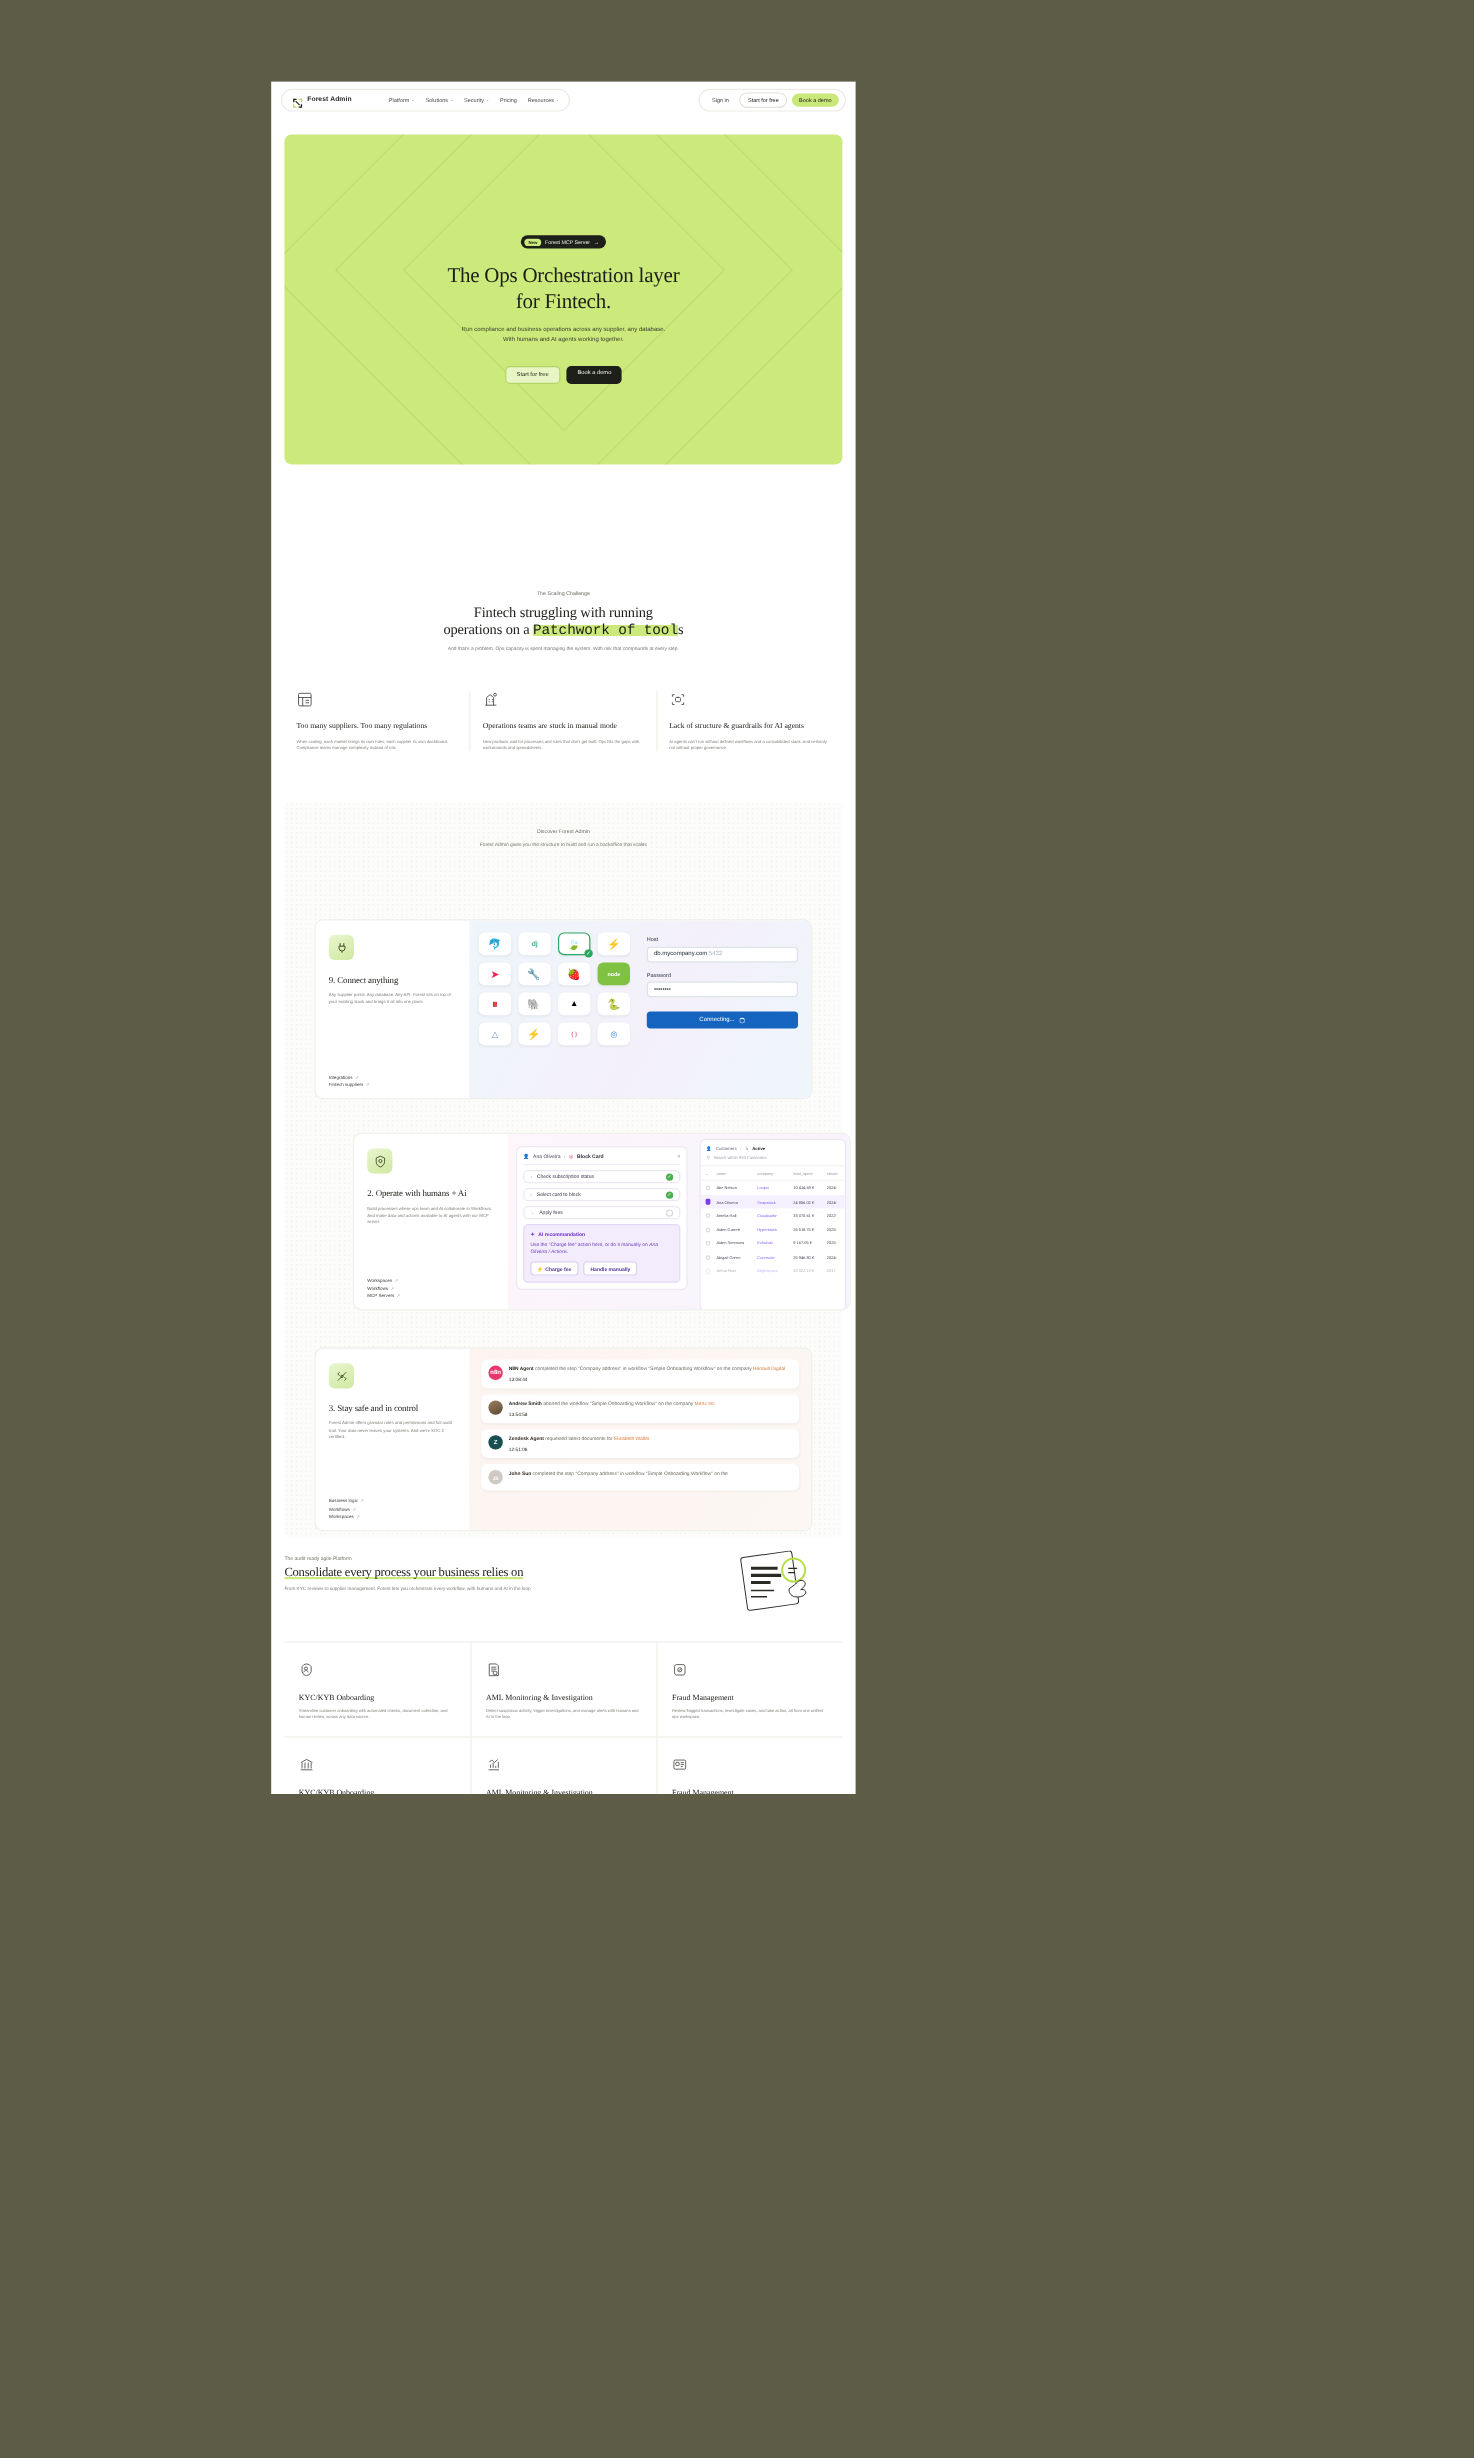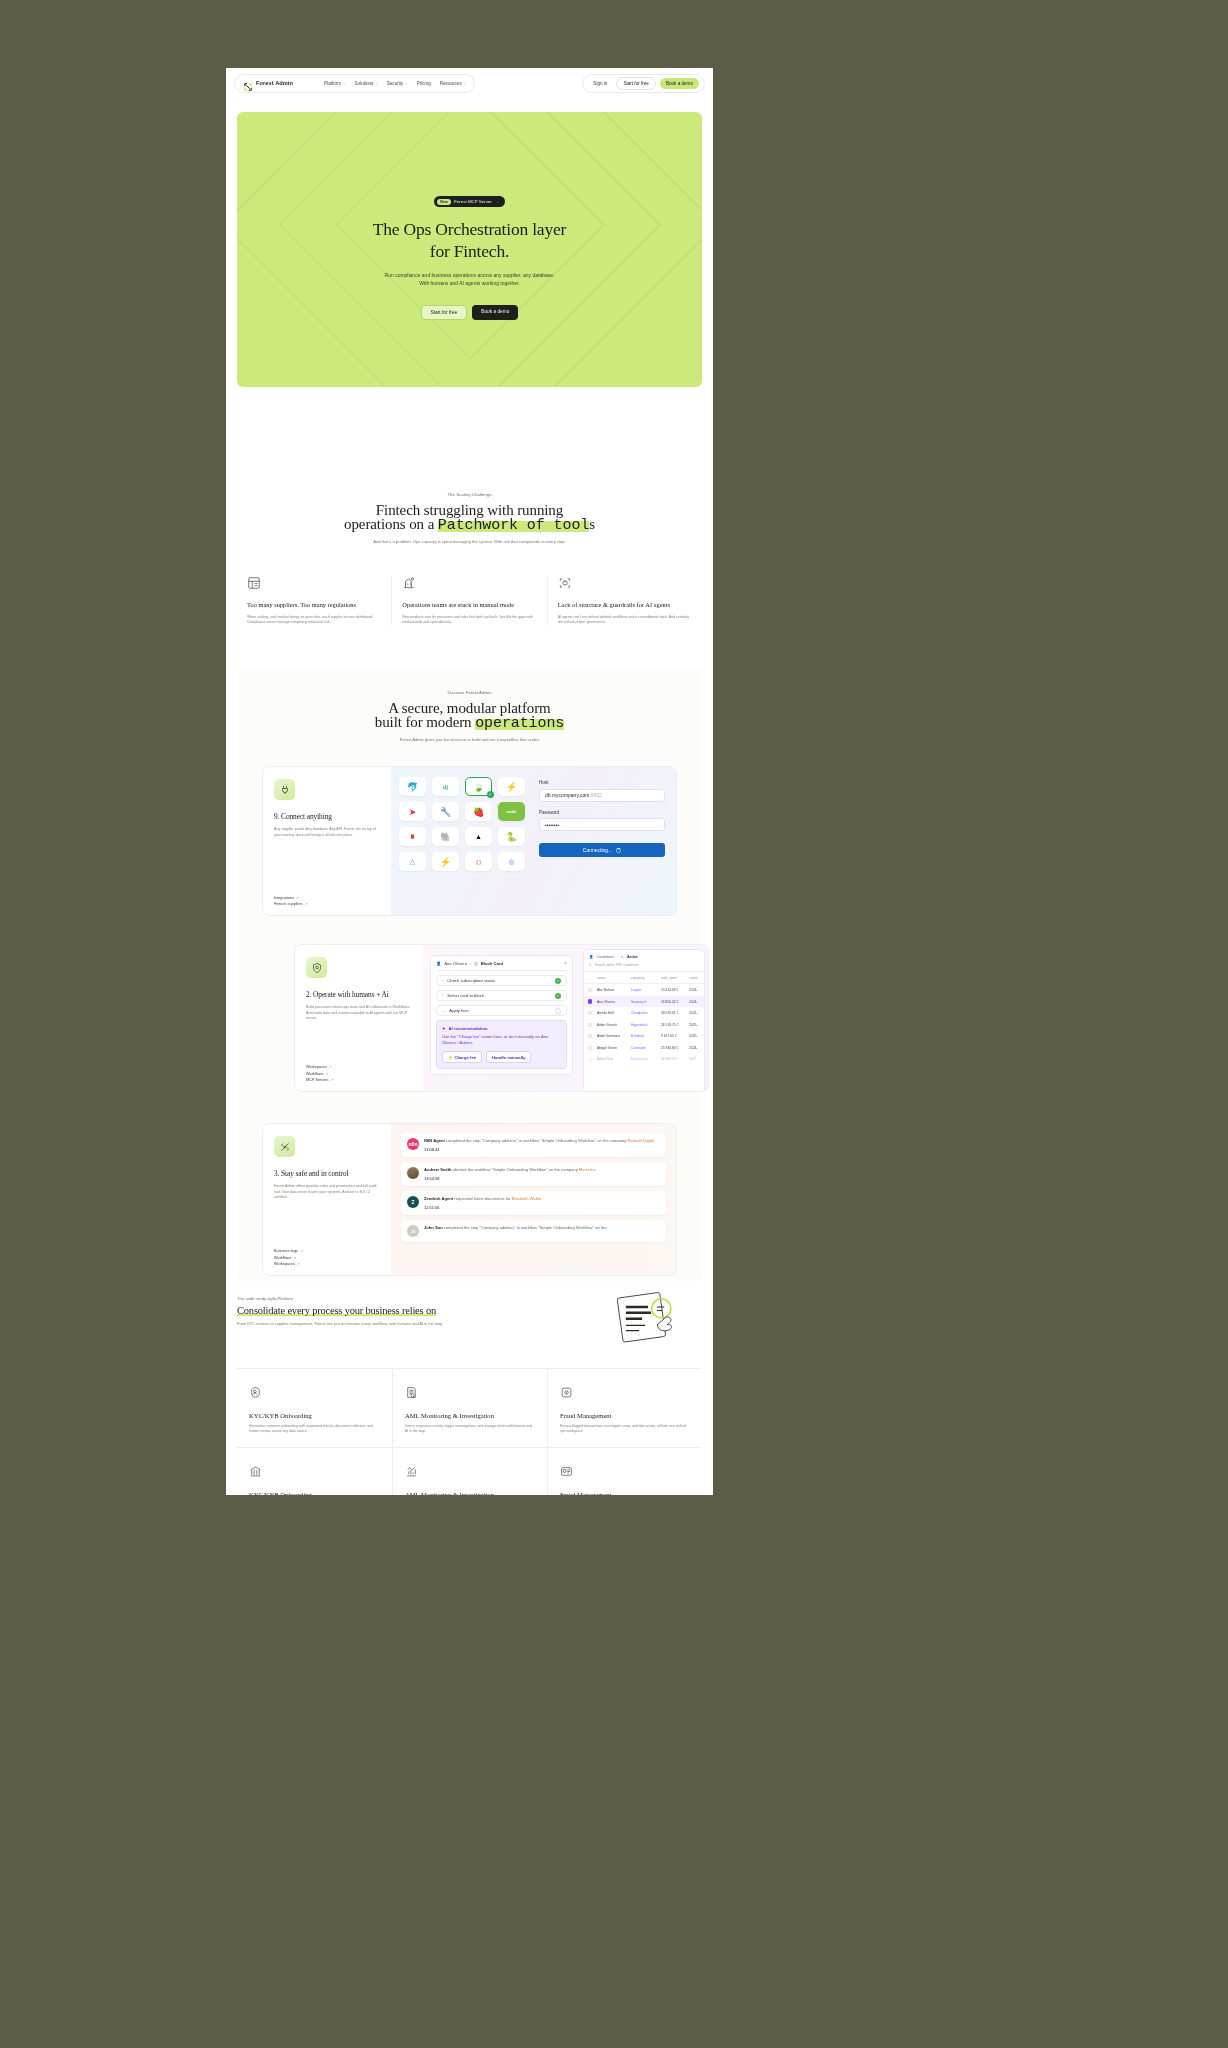--- a/index.html
+++ b/index.html
@@ -70,21 +70,21 @@
     position: relative; z-index: 2;
     font-size: 5px; line-height: 8px; color: #3a402f; text-align: center; margin-top: 9px;
   }
   .hero-btns { position: relative; z-index: 2; display: flex; gap: 5px; margin-top: 18px; }
   .hero-btn-light { font-size: 4.8px; color: #1c1e18; background: #e8f5c4; border: 1px solid #b4d463;
     border-radius: 4px; padding: 4px 9px; }
   .hero-btn-dark { font-size: 4.8px; color: #f3f3ed; background: #1d1f19; border-radius: 4px; padding: 4px 9px; }
 
   
   .eyebrow { font-size: 4.4px; color: #6f6f69; text-align: center; }
-  .sec-h2 { font-size: 15px; line-height: 14px; color: #1c1c18; text-align: center;
+  .sec-h2 { font-size: 12px; line-height: 14px; color: #1c1c18; text-align: center;
     font-weight: 400; margin-top: 6px; letter-spacing: -.1px; }
   .hl { background: linear-gradient(transparent 22%, #cbea7b 22%, #cbea7b 88%, transparent 88%); font-family: Liberation Mono, monospace; }
   .sec-p { font-size: 4.1px; line-height: 6.4px; color: #75756f; text-align: center; margin-top: 6px; }
 
   .challenge { position: absolute; left: 0; top: 424px; width: 100%; }
   .challenge .narrow { width: 250px; margin: 0 auto; }
 
   
   .probs { position: absolute; left: 11px; top: 508px; width: 465px; display: flex; }
   .prob { flex: 1; padding: 0 10px; }
@@ -325,24 +325,20 @@
         </svg>
       </span>
       <h3 class="serif">Lack of structure &amp; guardrails for AI agents</h3>
       <p>AI agents can't run without defined workflows and a consolidated stack. And certainly not without proper governance.</p>
     </div>
   </div>
 
   <div class="discover-wrap">
     <div class="discover-head">
       <div class="eyebrow">Discover Forest Admin</div>
-      <h2 class="sec-h2 serif">
-        <span>A secure, modular platform</span><br>
-        <span>built for modern </span><span class="hl">operations</span>
-      </h2>
       <p class="sec-p">Forest Admin gives you the structure to build and run a backoffice that scales</p>
     </div>
   </div>
 
   <div class="fcard" id="card1">
     <div class="fcard-left">
       <span class="fic">
         <svg viewBox="0 0 24 24" width="12" height="12" fill="none" stroke="currentColor" stroke-width="1.5">
           <path d="M9 4v5M15 4v5M7 9h10v3a5 5 0 0 1-5 5 5 5 0 0 1-5-5z"></path>
             <path d="M12 17v3"></path>

